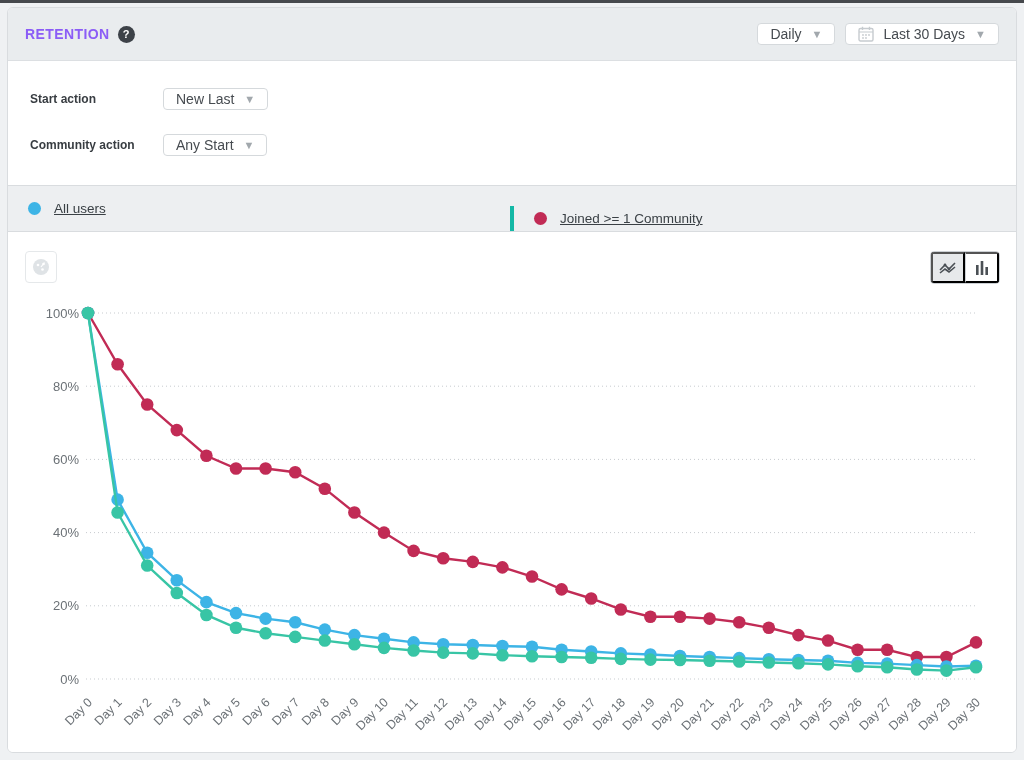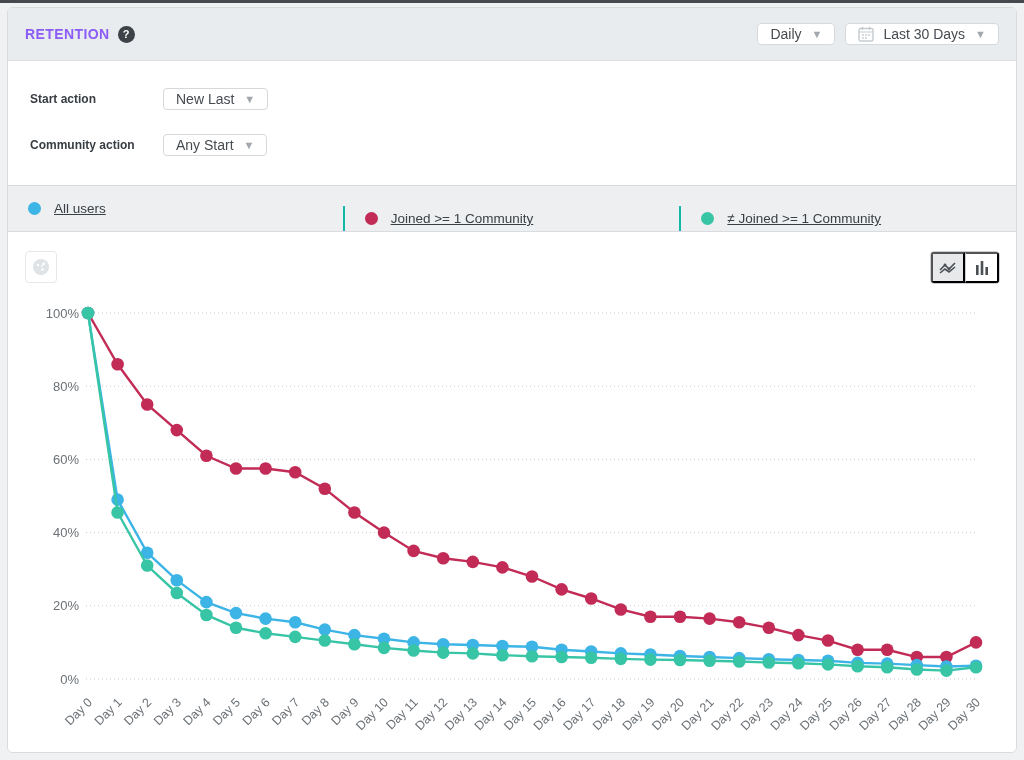--- a/index.html
+++ b/index.html
@@ -25,21 +25,21 @@
   .cal-icon { margin-right:9px; display:inline-flex; }
   
   .filters { background:#fff; padding:20px 0 22px 22px; flex:0 0 auto; }
   .filter-row { display:flex; align-items:center; height:36px; }
   .filter-row + .filter-row { margin-top:10px; }
   .filter-label { width:133px; font-size:12px; font-weight:700; color:#383d42; }
   
   .legend { height:47px; background:#edeff1; border-top:1px solid #d9dcdf;
             border-bottom:1px solid #d9dcdf; display:flex; flex:0 0 auto; }
   .legend-cell { flex:1; display:flex; align-items:center; padding-left:20px; cursor:pointer; }
-  .legend-cell + .legend-cell { border-left:2px solid #14b8a6;margin-top:20px; }
+  .legend-cell + .legend-cell { border-left:4px solid #14b8a6;margin-top:20px; }
   .legend-dot { width:13px; height:13px; border-radius:50%; margin-right:13px; flex:0 0 auto; }
   .legend-label { font-size:13.5px; color:#3a4045;text-decoration:underline; }
   
   .chart-area { flex:1; position:relative; background:#fff; }
   .gauge-btn { position:absolute; left:17px; top:19px; width:32px; height:32px;
                border:1px solid #e5e8ea; border-radius:4px; background:#fff;
                display:flex; align-items:center; justify-content:center; cursor:pointer; }
   .toggle-group { position:absolute; right:16px; top:19px; display:flex;
                   border:1px solid #ccd0d4; border-radius:4px; overflow:hidden; }
   .toggle-btn { width:34px; height:31px; display:flex; align-items:center;
@@ -101,24 +101,20 @@
   </div>
 
   <div class="legend">
     <div class="legend-cell">
       <span class="legend-dot" style="background: rgb(61, 180, 230);"></span>
       <span class="legend-label">All users</span>
     </div>
     <div class="legend-cell">
       <span class="legend-dot" style="background: rgb(193, 43, 85);"></span>
       <span class="legend-label">Joined &gt;= 1 Community</span>
-    </div>
-    <div class="legend-cell">
-      <span class="legend-dot" style="background: rgb(56, 197, 165);"></span>
-      <span class="legend-label">≠ Joined &gt;= 1 Community</span>
     </div>
   </div>
 
   <div class="chart-area">
     <button class="gauge-btn">
       <svg width="20" height="20" viewBox="0 0 20 20">
         <circle cx="10" cy="10" r="8" fill="#dfe3e6"></circle>
         <circle cx="7" cy="8" r="1.3" fill="#fff"></circle>
         <circle cx="12.5" cy="7" r="1.3" fill="#fff"></circle>
         <circle cx="11.5" cy="12.5" r="1.3" fill="#fff"></circle>

